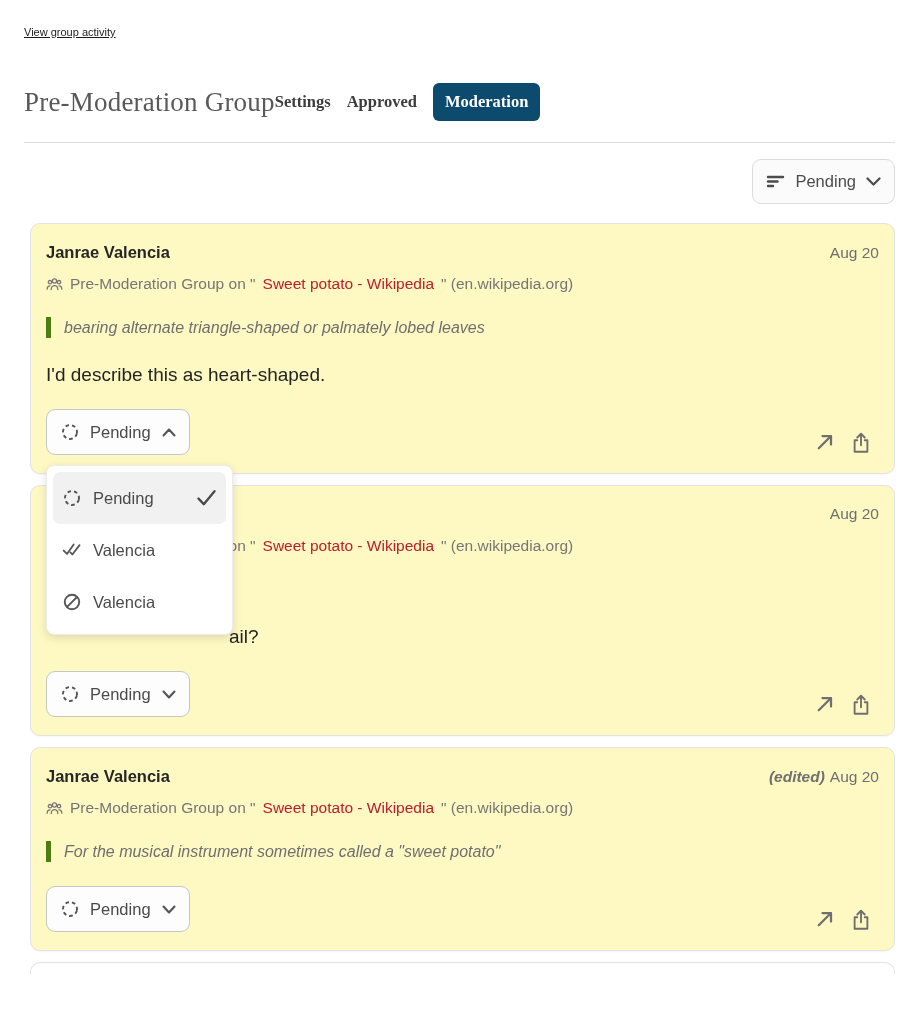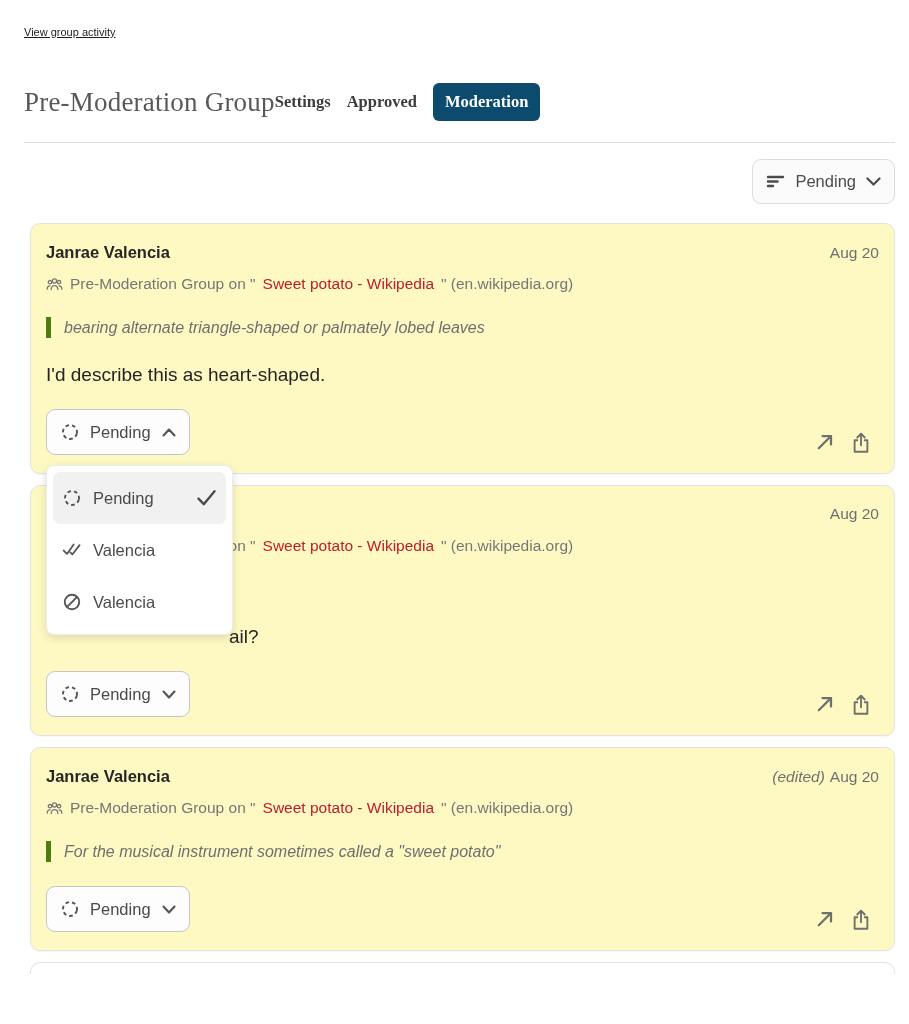--- a/index.html
+++ b/index.html
@@ -38,21 +38,21 @@
   .cards { margin-top: 19px; }
   .card {
     position: relative; margin: 0 0 11px 6px;
     background: #fef9c3; border: 1px solid #e3e3e3; border-radius: 10px;
     box-shadow: 0 1px 2px rgba(0,0,0,.04);
     padding: 19px 15px 18px 15px;
   }
   .card-head { display: flex; justify-content: space-between; align-items: baseline; min-height: 19px; }
   .author { font-size: 16.5px; font-weight: bold; color: #262626; }
   .date { font-size: 15.5px; color: #6f6f6f; white-space: nowrap; }
-  .edited { font-style: italic; font-weight: normal; margin-right: 5px; }
+  .edited { font-style: italic; font-weight: bold; margin-right: 5px; }
 
   .byline { display: flex; align-items: center; gap: 7px; margin-top: 13px; font-size: 15.5px; color: #767676; }
   .byline .seg { white-space: pre; }
   .doc-link { color: #bd1c2b; cursor: pointer; white-space: pre; }
 
   .quote {
     margin: 24px 0 0 0; border-left: 5px solid #4d7c0f; padding-left: 13px;
     font-style: italic; font-size: 16px; color: #6f6f6f;
     min-height: 21px; line-height: 21px;
   }

